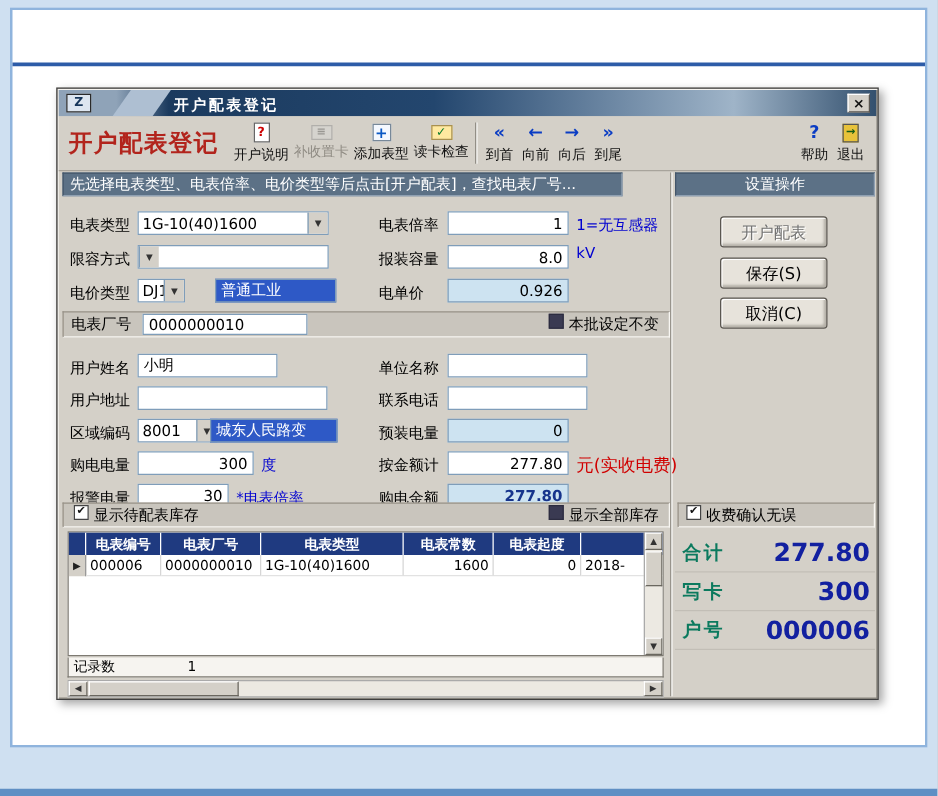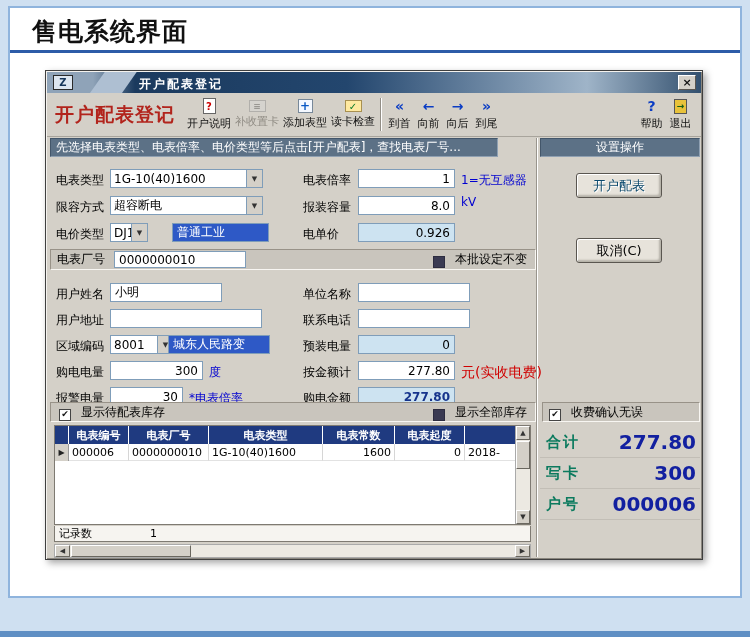--- a/index.html
+++ b/index.html
@@ -43,21 +43,21 @@
 .dd-val{flex:1;font-size:12px;padding-left:3px;display:flex;align-items:center;white-space:nowrap;overflow:hidden}
 .dd-btn{width:16px;background:#d4d0c8;border-left:1px solid #7f9db9;font-size:7px;color:#333;display:flex;align-items:center;justify-content:center}
 .inp{position:absolute;height:19px;background:#fff;border:1px solid #7f9db9;font-size:12px;display:flex;align-items:center;padding:0 4px;white-space:nowrap;overflow:hidden}
 .inp.num{justify-content:flex-end}
 .inp.ro{background:#cde3f1}
 .inp.blue-text{color:#16348c;font-weight:bold}
 .sel{position:absolute;height:19px;border:1px solid #7f9db9;background:#2e59c6;color:#fff;font-size:12px;display:flex;align-items:center;padding:0 4px;white-space:nowrap;overflow:hidden}
 .band{position:absolute;background:#c9c5bd;border:1px solid;border-color:#989288 #f8f6f2 #f8f6f2 #989288;display:flex;align-items:center}
 .band .flabel-in{font-size:12px;color:#000;white-space:nowrap}
 .band-input{width:132px;height:17px;background:#fff;border:1px solid #7f9db9;font-size:12px;display:flex;align-items:center;padding:0 4px;margin-left:9px}
-.cb{display:flex;align-items:flex-end;gap:10px;font-size:12px;color:#000;white-space:nowrap}
+.cb{display:flex;align-items:flex-start;gap:4px;font-size:12px;color:#000;white-space:nowrap}
 .cb-box{width:12px;height:12px;background:#fff;border:1px solid #444;font-size:9px;line-height:1;display:flex;align-items:center;justify-content:center;color:#111}
 .cb-box.filled{background:#3a3a52;border-color:#2c2c40;color:#3a3a52}
 .table-wrap{position:absolute;left:8px;top:354px;width:477px;height:100px;background:#fff;border:1px solid #7e7a72;overflow:hidden}
 .thead{display:flex;height:18px;background:#1f3a80;color:#fff;font-size:11px;font-weight:bold;width:560px}
 .th{display:flex;align-items:center;justify-content:center;border-right:1px solid #fff;white-space:nowrap;overflow:hidden}
 .trow{display:flex;height:17px;font-size:11px;color:#000;width:560px}
 .td{display:flex;align-items:center;padding:0 3px;border-right:1px solid #d6d6d6;border-bottom:1px solid #e2e2e2;white-space:nowrap;overflow:hidden}
 .td.num{justify-content:flex-end}
 .gutter{width:14px;background:#d4d0c8;border-right:1px solid #999;display:flex;align-items:center;justify-content:center;font-size:8px;color:#222}
 .gutter.hd{background:#1f3a80;border-right:1px solid #fff}
@@ -66,34 +66,33 @@
 .vs-thumb{height:28px;background:#d4d0c8;border:1px solid;border-color:#fff #6a675f #6a675f #fff;margin-top:1px}
 .vs-track{flex:1}
 .tfoot{position:absolute;left:8px;top:455px;width:477px;height:16px;background:#f6f4f0;border:1px solid #7e7a72;border-top:none;font-size:11px;color:#000;display:flex;align-items:center}
 .tfoot .rc-label{margin-left:4px}
 .tfoot .rc-value{margin-left:58px}
 .hscroll{position:absolute;left:8px;top:473px;width:477px;height:14px;background:#ece9e2;border:1px solid #aaa;display:flex;align-items:stretch}
 .hs-btn{width:15px;background:#d4d0c8;border:1px solid;border-color:#fff #6a675f #6a675f #fff;font-size:7px;display:flex;align-items:center;justify-content:center;color:#333}
 .hs-thumb{width:120px;background:#d4d0c8;border:1px solid;border-color:#fff #6a675f #6a675f #fff;margin-left:1px}
 .hs-track{flex:1}
 .btn{position:absolute;width:86px;height:25px;background:#e7e3db;border:1px solid #5a5650;border-radius:3px;box-shadow:inset 1px 1px 0 #fff,inset -2px -2px 2px #b5b1a8;font-size:13px;color:#000;display:flex;align-items:center;justify-content:center;white-space:nowrap}
-.btn.disabled{color:#0c4a6e;text-shadow:1px 1px 0 #fff}
+.btn.disabled{color:#737373;text-shadow:1px 1px 0 #fff}
 .totals{position:absolute;left:494px;top:356px;width:160px}
 .tot-row{height:31px;border-bottom:1px solid #c2beb6;display:flex;align-items:center;justify-content:space-between;padding:0 4px 0 6px}
 .tot-label{font-size:15px;font-weight:bold;color:#0b7a5e;letter-spacing:2px}
 .tot-value{font-size:20px;font-weight:bold;color:#1220a0}
 </style>
 </head>
 <body>
 
 <div class="page">
   <div class="bottom-strip"></div>
 
   <div class="panel">
-    <div class="panel-title">售电系统界面</div>
     <div class="panel-rule"></div>
   </div>
 
   <div class="dialog">
 
     <div class="titlebar">
       <span class="tb-swoosh"></span>
       <span class="tb-logo">Z</span>
       <span class="tb-title">开户配表登记</span>
       <span class="tb-close">×</span>
@@ -157,21 +156,20 @@
     <div class="dd" style="left:64px;top:98px;width:153px">
       <span class="dd-val">1G-10(40)1600</span>
       <span class="dd-btn">▼</span>
     </div>
     <span class="flabel" style="left:257px;top:101px">电表倍率</span>
     <div class="inp num" style="left:312px;top:98px;width:97px">1</div>
     <span class="hint-blue" style="left:415px;top:101px">1=无互感器</span>
 
     <span class="flabel" style="left:10px;top:128px">限容方式</span>
     <div class="dd" style="left:64px;top:125px;width:153px">
-      <span class="dd-val">超容断电</span>
       <span class="dd-btn">▼</span>
     </div>
     <span class="flabel" style="left:257px;top:128px">报装容量</span>
     <div class="inp num" style="left:312px;top:125px;width:97px">8.0</div>
     <span class="hint-blue" style="left:415px;top:124px">kV</span>
 
     <span class="flabel" style="left:10px;top:155px">电价类型</span>
     <div class="dd" style="left:64px;top:152px;width:38px">
       <span class="dd-val">DJ1</span>
       <span class="dd-btn">▼</span>
@@ -263,20 +261,21 @@
       <span class="rc-value">1</span>
     </div>
     <div class="hscroll">
       <span class="hs-btn">◀</span>
       <span class="hs-thumb"></span>
       <span class="hs-track"></span>
       <span class="hs-btn">▶</span>
     </div>
 
     <div class="btn disabled" style="left:530px;top:102px">开户配表</div>
+    <div class="btn" style="left:530px;top:135px">保存(S)</div>
     <div class="btn" style="left:530px;top:167px">取消(C)</div>
 
     <div class="band" style="left:496px;top:331px;width:158px;height:20px;padding:0 6px">
       <span class="cb">
         <span class="cb-box">✔</span>
         <span>收费确认无误</span>
       </span>
     </div>
 
     <div class="totals">

